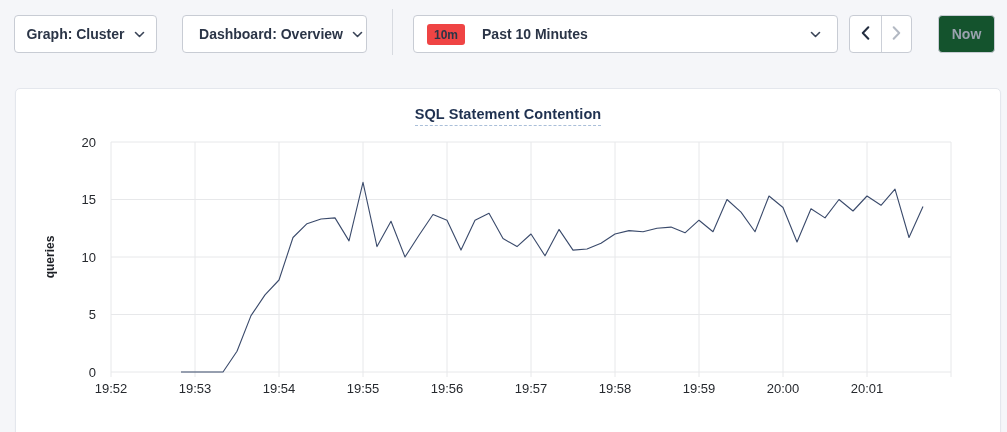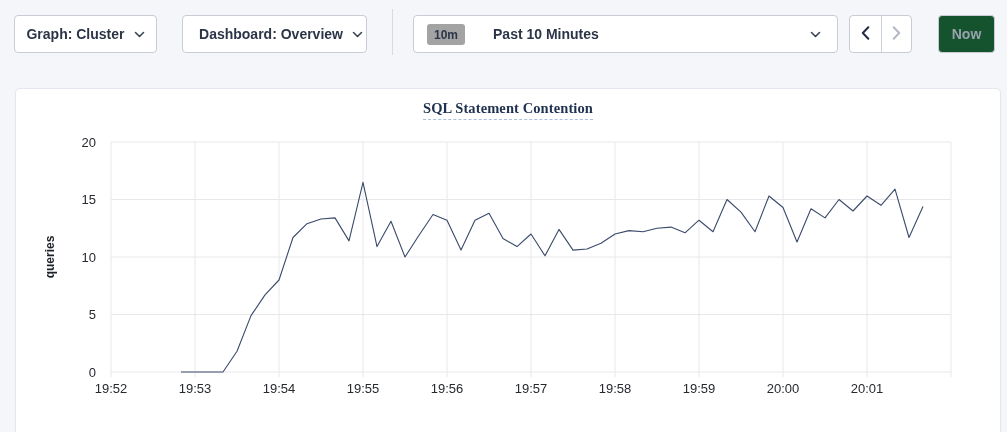--- a/index.html
+++ b/index.html
@@ -18,39 +18,39 @@
   .chev { display:inline-flex; margin-left:9px; color:#3a4457; }
   #graph-dd { left:14px; width:143px; }
   #dash-dd  { left:182px; width:185px;padding-left:13px; }
 
   .vdivider { position:absolute; left:392px; top:9px; width:1px; height:46px; background:#d7dae0; }
 
   #time-sel { left:413px; top:15px; width:425px; height:38px;
     position:absolute; background:#fff; border:1px solid #c8ccd4; border-radius:4px;
     display:flex; align-items:center; cursor:pointer; font-family:inherit; }
   .time-badge {
-    margin-left:13px; background:#a3a3a3; border-radius:3px;
+    margin-left:13px; background:#ef4444; border-radius:3px;
     font-size:12px; font-weight:700; color:#2b3547; padding:5px 7px 4px; line-height:1;
   }
-  .time-label { margin-left:28px; font-size:14px; font-weight:600; color:#2b3547; flex:1; text-align:left; }
+  .time-label { margin-left:17px; font-size:14px; font-weight:600; color:#2b3547; flex:1; text-align:left; }
   #time-sel .chev { margin-right:16px; margin-left:0; }
 
   .arrow-group { position:absolute; left:849px; top:15px; width:63px; height:38px;
     background:#fff; border:1px solid #c8ccd4; border-radius:4px; display:flex; }
   .arrow-btn { width:50%; height:100%; background:none; border:none; display:flex;
     align-items:center; justify-content:center; cursor:pointer; color:#232d40; }
   .arrow-btn + .arrow-btn { border-left:1px solid #ccd0d8; }
   .arrow-btn.disabled { color:#b3b9c3; cursor:default; }
 
   #now-btn { left:938px; width:57px; color:#9aa2ae; font-weight:600; background:#14532d; cursor:default; }
 
   .card { position:absolute; left:15px; top:88px; width:986px; height:354px;
     background:#ffffff; border:1px solid #e4e7ed; border-radius:5px;
     box-shadow:0 1px 2px rgba(40,50,70,0.04); }
-  .chart-title { margin-top:10px; text-align:center;font-family:Liberation Serif, serif; }
+  .chart-title { margin-top:16px; text-align:center; }
   .chart-title span {
     font-size:14.5px; font-weight:700; color:#1f3150; letter-spacing:0.1px;
     border-bottom:1.5px dashed #aabfd9; padding-bottom:3px; cursor:help;
   }
   #chart { position:absolute; left:0; top:32px; width:986px; height:290px; display:block; }
   .tick-text { font-family:"Liberation Sans","DejaVu Sans",sans-serif; font-size:13px; fill:#26292e; }
   .axis-title { font-family:"Liberation Sans","DejaVu Sans",sans-serif; font-size:12px; font-weight:bold; fill:#1d2026; }
 </style>
 </head>
 <body>

